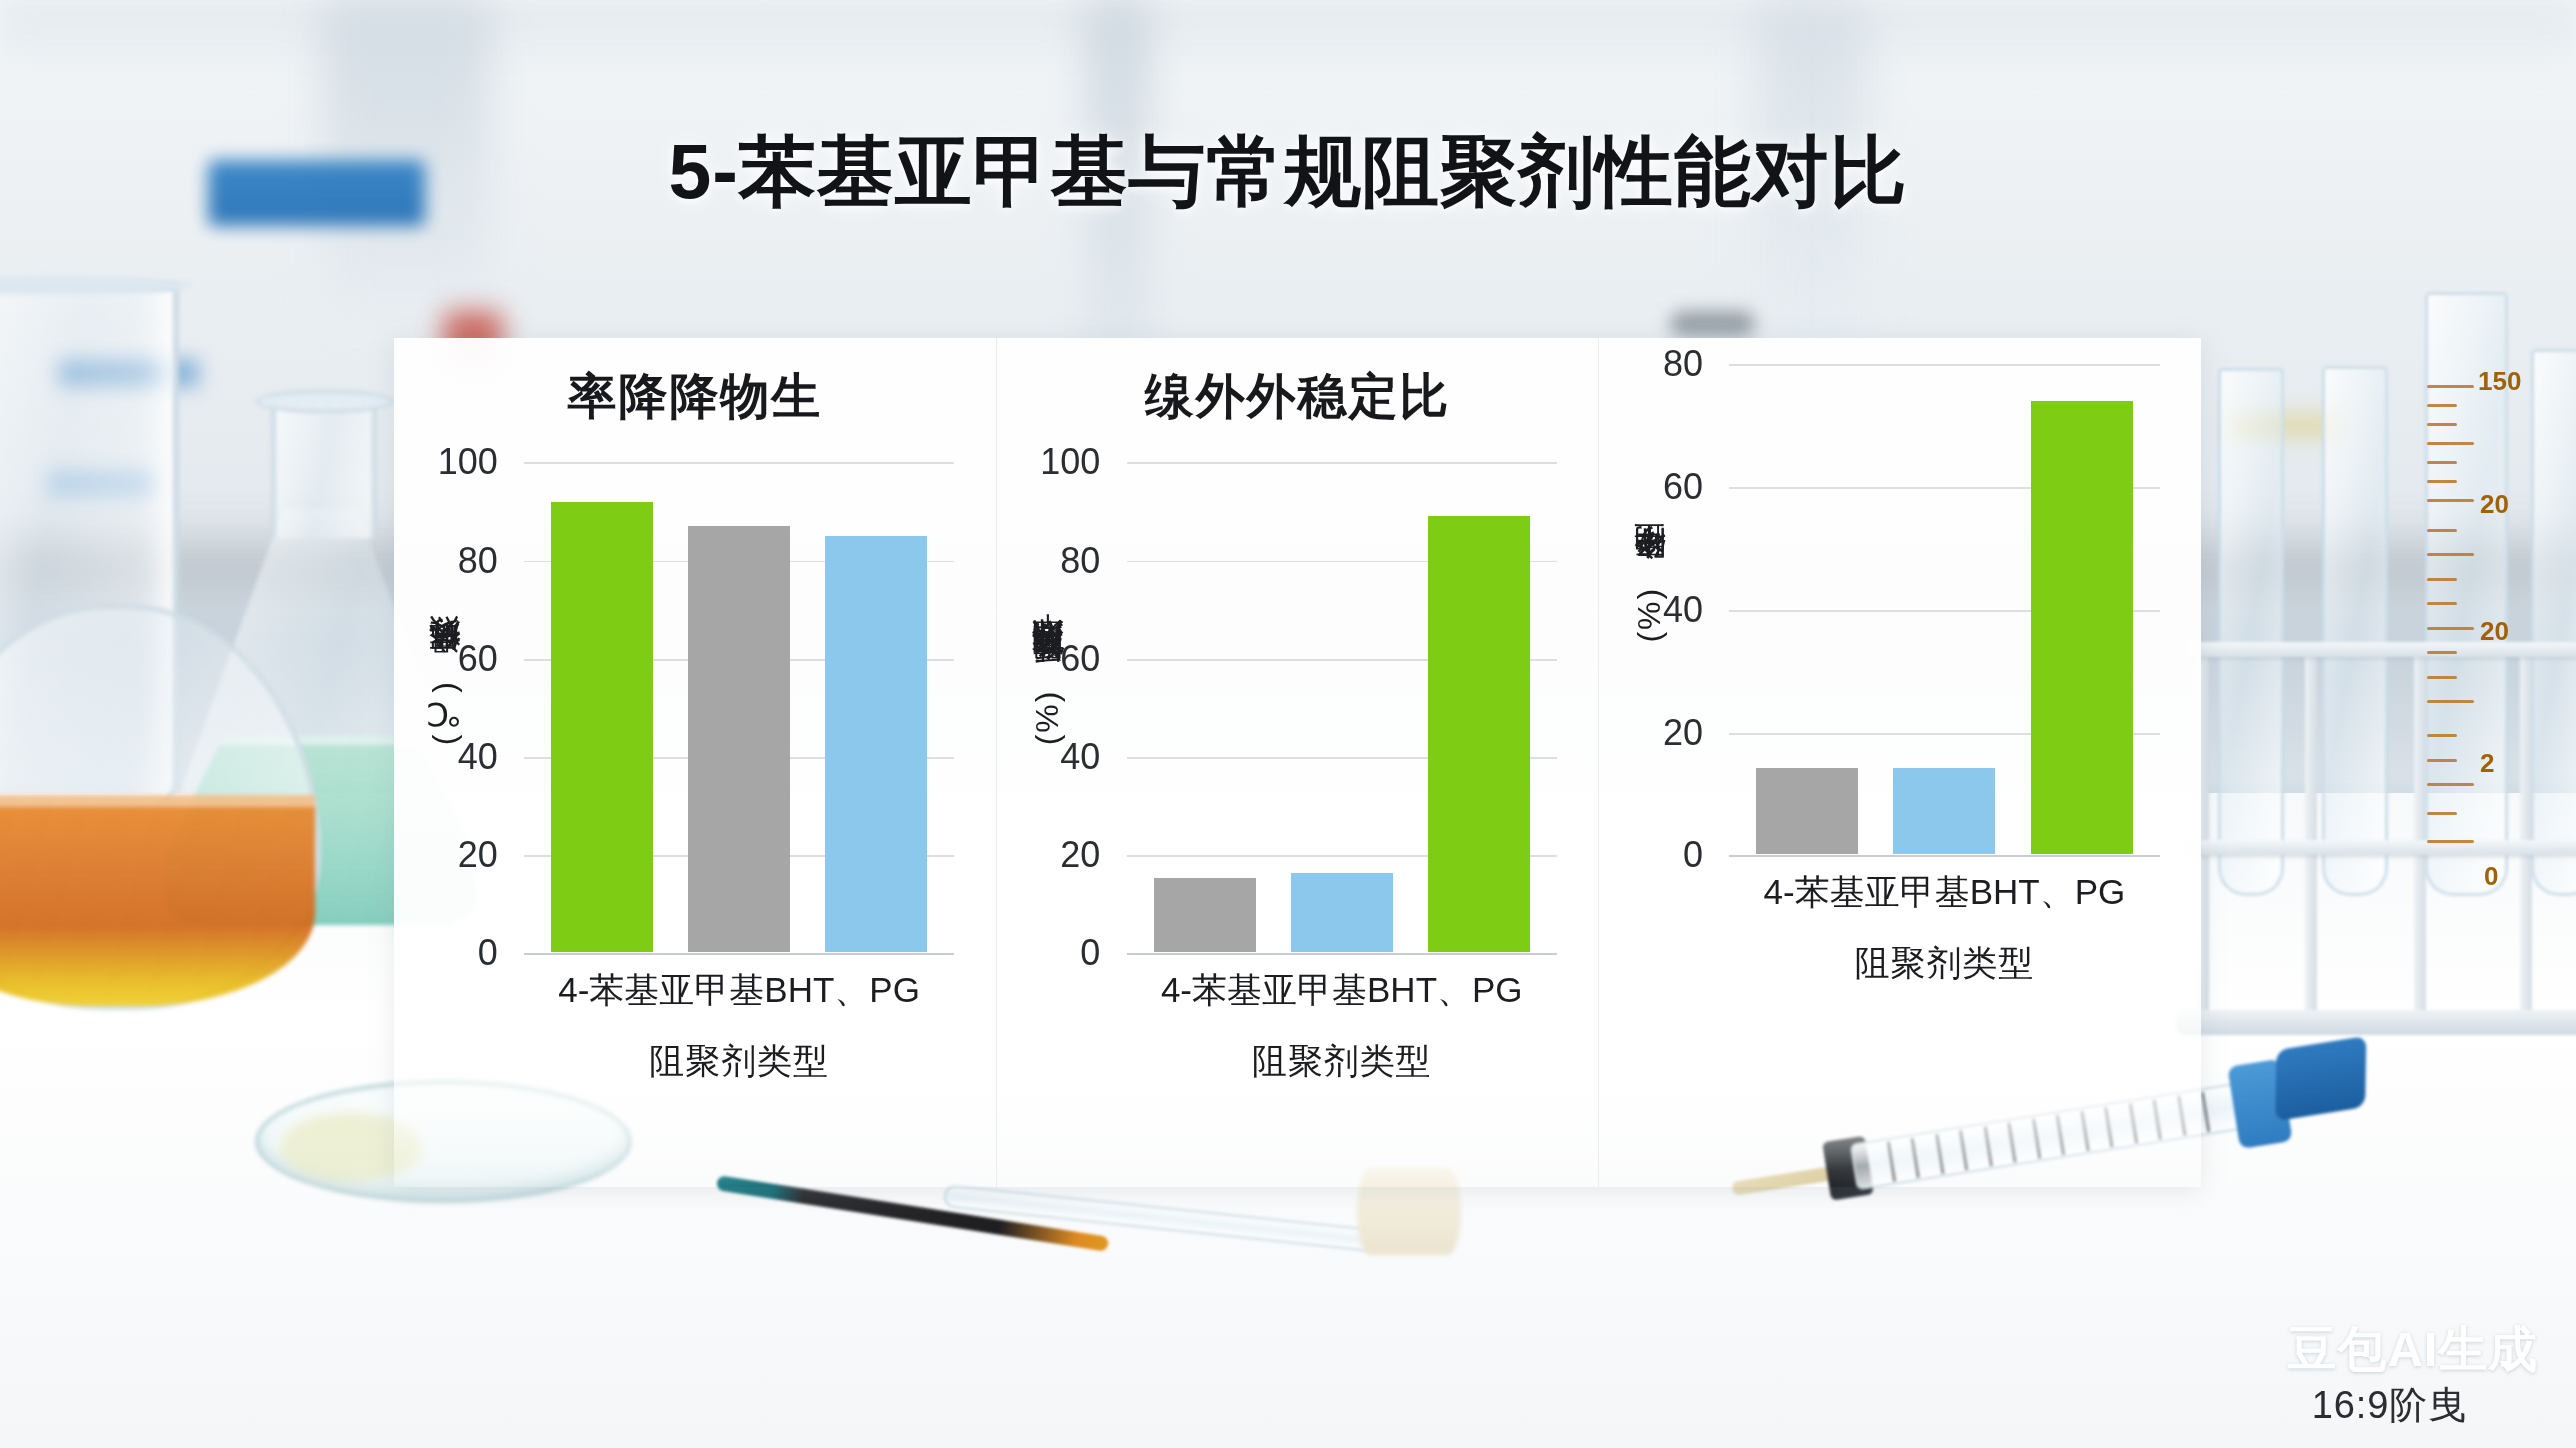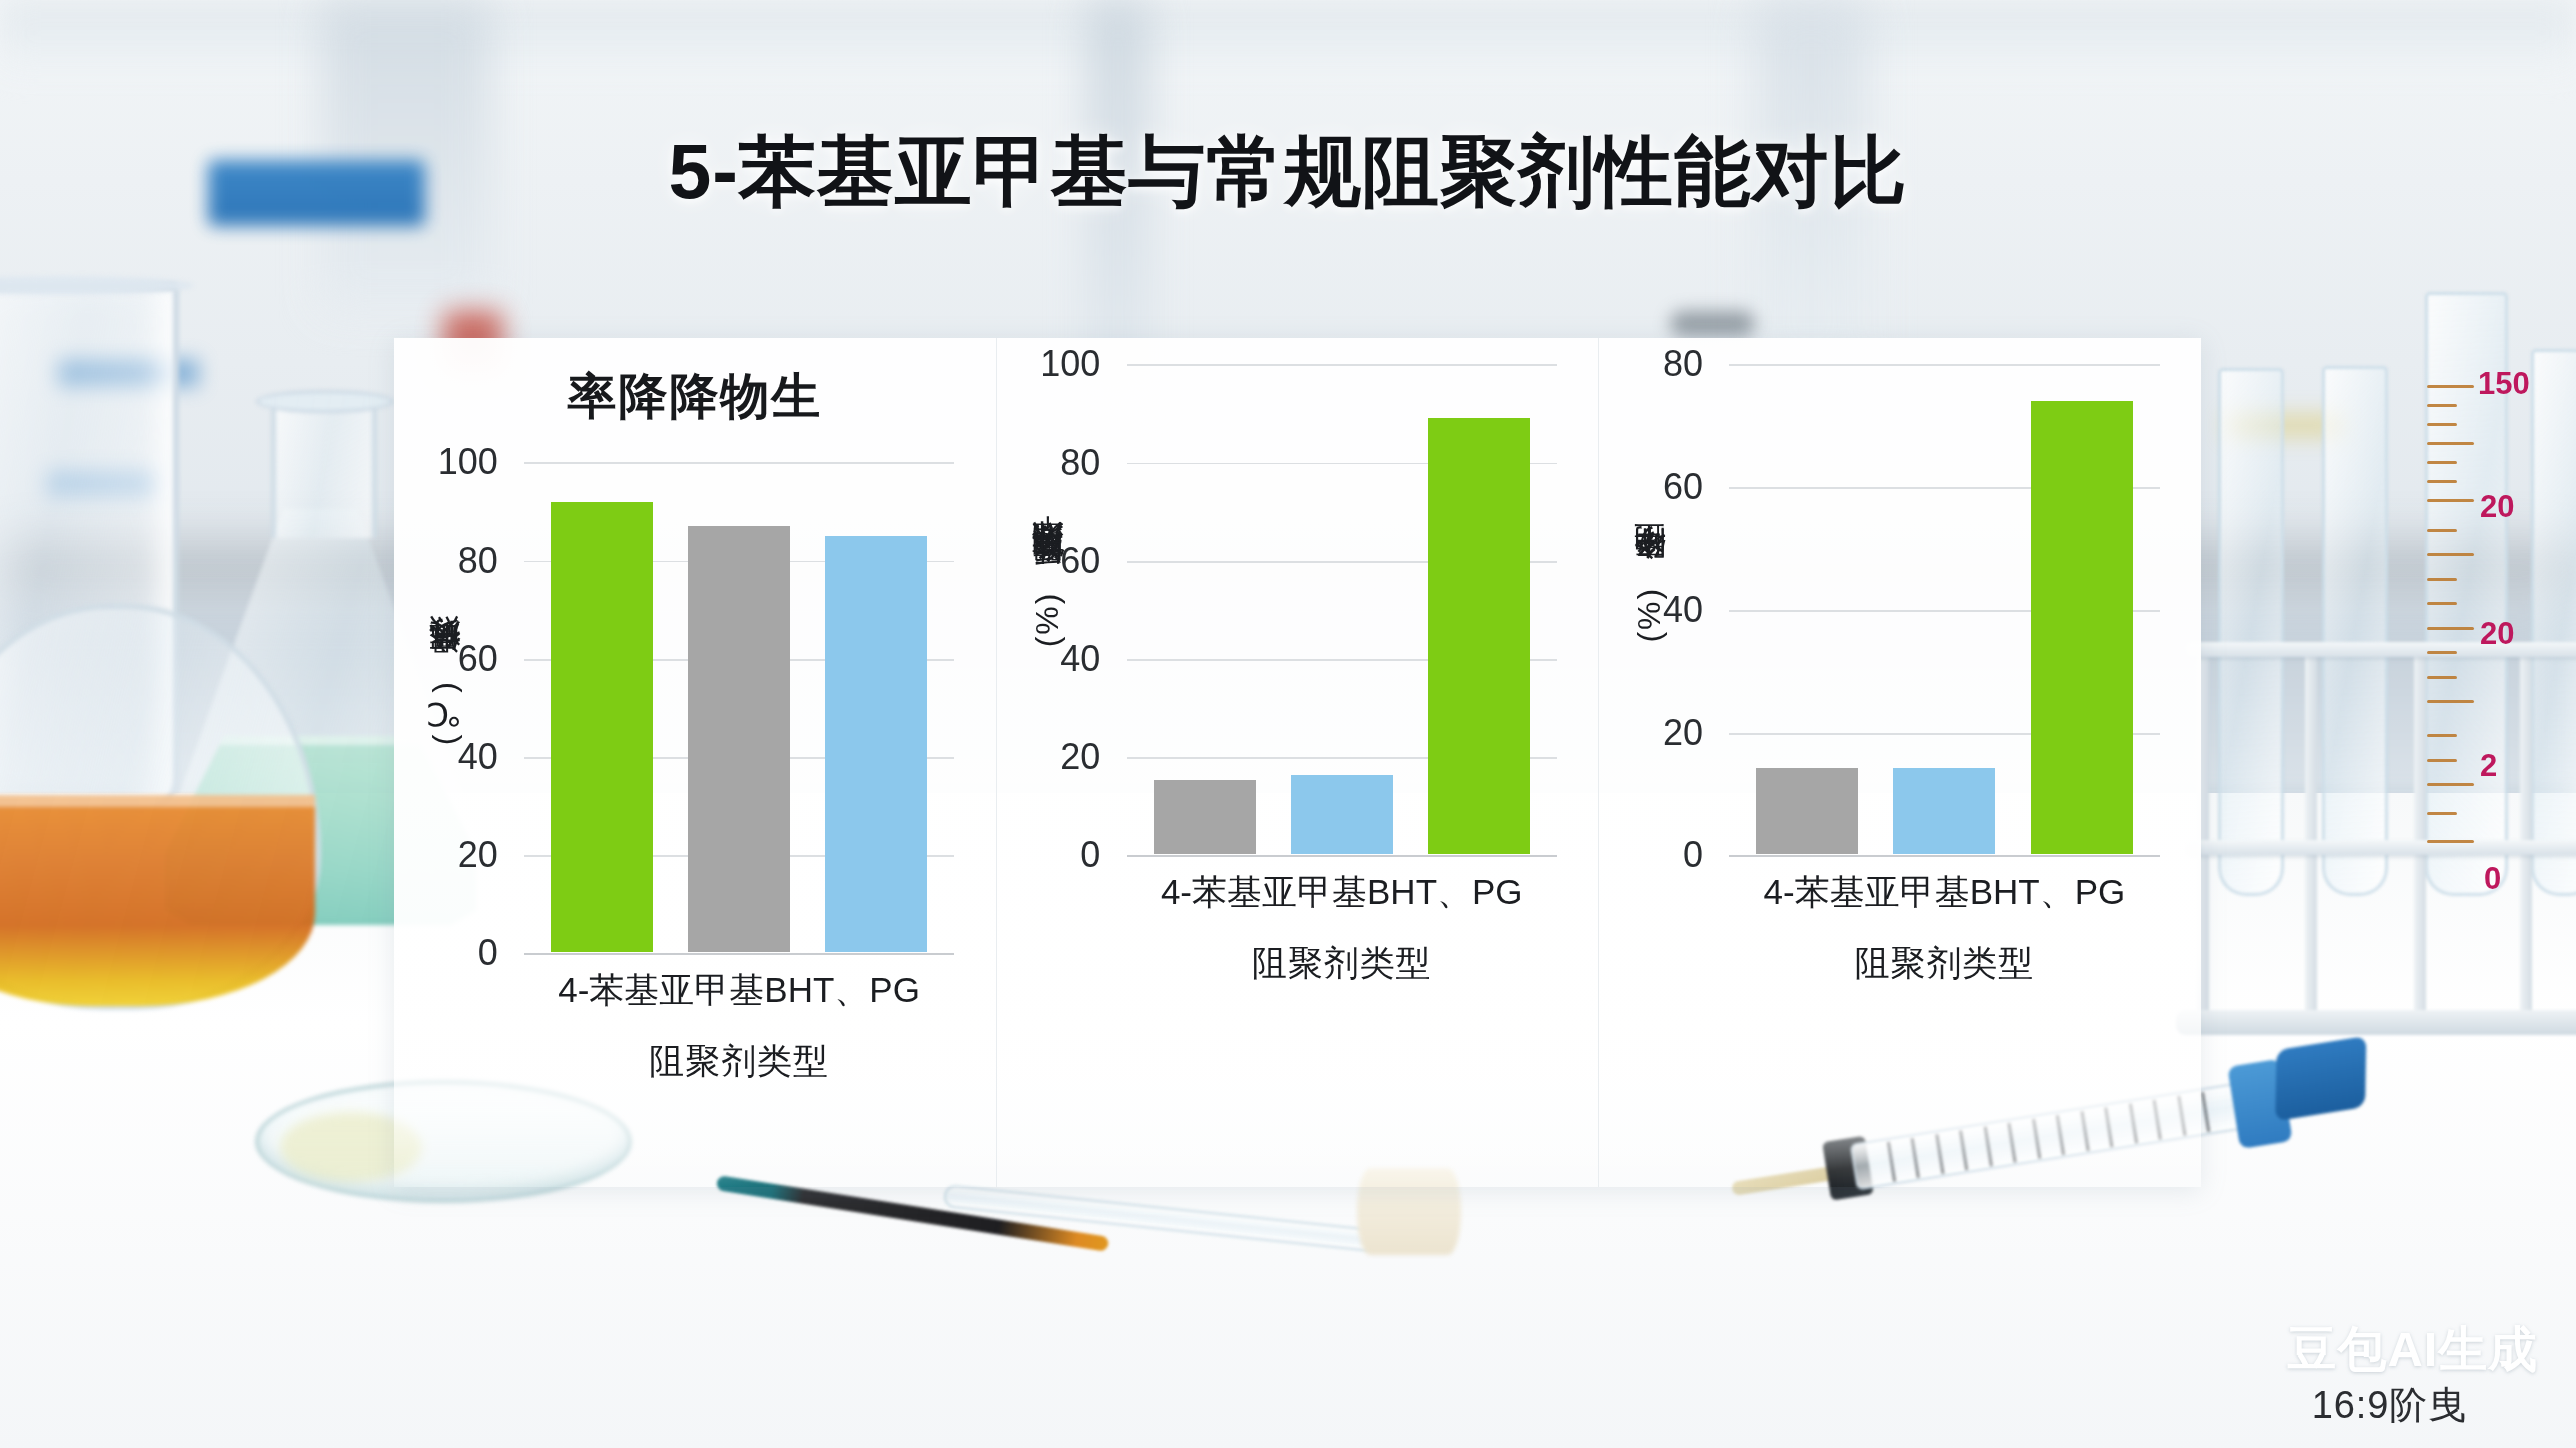--- a/index.html
+++ b/index.html
@@ -155,21 +155,21 @@
   .rb2 { left:-13.2px; top:557px; width:406px; }
   .rack-leg { position:absolute; width:12.3px; background:linear-gradient(90deg,#eef2f5,#d4dde4); border-radius:5.7px; }
   .rl1 { left:-1.9px; top:366px; height:377px; }
   .rl2 { left:106px; top:366px; height:377px; }
   .rl3 { left:215px; top:366px; height:377px; }
   .rl4 { left:321px; top:366px; height:377px; }
   .rack-base { position:absolute; left:-22.6px; top:727px; width:425px; height:24.5px;
     background:linear-gradient(180deg,#eef2f5,#cfd9e1); border-radius:9.4px; }
 
   .cyl-marks { position:absolute; left:2427px; top:340px; width:123px; height:585px;
-    filter:blur(0.7px); color:#be185d; font-size:31px; font-weight:700;
+    filter:blur(0.7px); color:#a16207; font-size:26px; font-weight:700;
     font-family:"Liberation Sans",sans-serif; }
   .cyl-marks span { position:absolute; }
   .cyl-tick { position:absolute; left:0; height:2.8px; background:#bb7a30; border-radius:1.9px; opacity:.9; }
 
   
   .title {
     position:absolute; left:0; top:121px; width:100%;
     text-align:center;
     font-size:77px; font-weight:700; letter-spacing:0.9px;
     color:#111317;
@@ -368,20 +368,21 @@
           <div class="bar" title="4-苯基亚甲基: 92" style="height: 92%; background: rgb(126, 204, 20);"></div>
           <div class="bar" title="BHT: 87" style="height: 87%; background: rgb(166, 166, 166);"></div>
           <div class="bar" title="PG: 85" style="height: 85%; background: rgb(140, 200, 236);"></div>
         </div>
     </div>
     <div class="xlabels">4-苯基亚甲基BHT、PG</div>
     <div class="xtitle">阻聚剂类型</div>
   </div>
 
   <div class="panel">
+    <div class="panel-title">缐外外稳定比</div>
     <div class="plot">
       <div class="ylab">(%)系性活照刻后照照外率</div>
       <div class="yaxis">
           <div class="ytick" style="top: 0%;">100</div>
           <div class="ytick" style="top: 20%;">80</div>
           <div class="ytick" style="top: 40%;">60</div>
           <div class="ytick" style="top: 60%;">40</div>
           <div class="ytick" style="top: 80%;">20</div>
           <div class="ytick" style="top: 100%;">0</div>
         </div>

